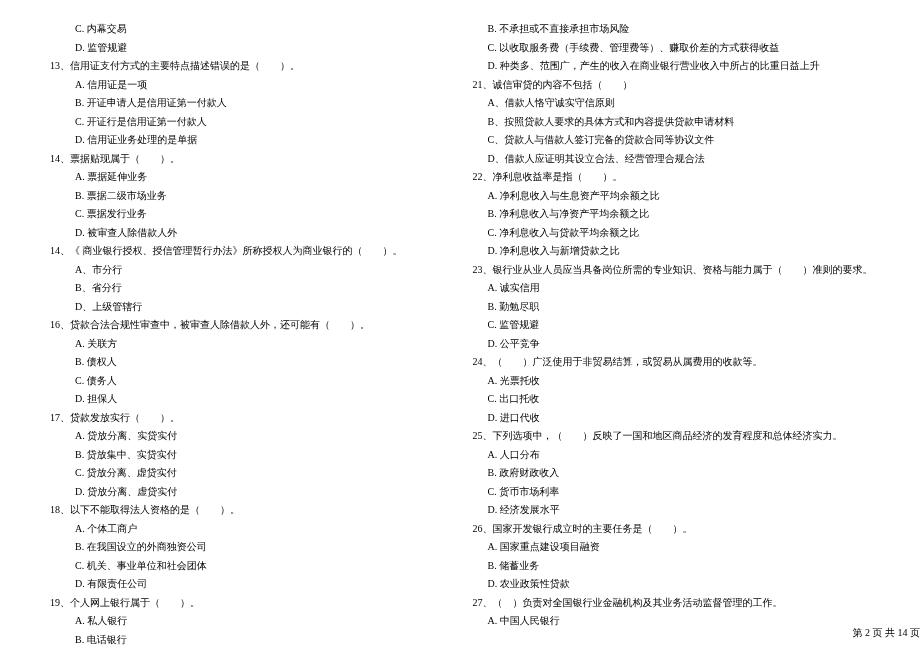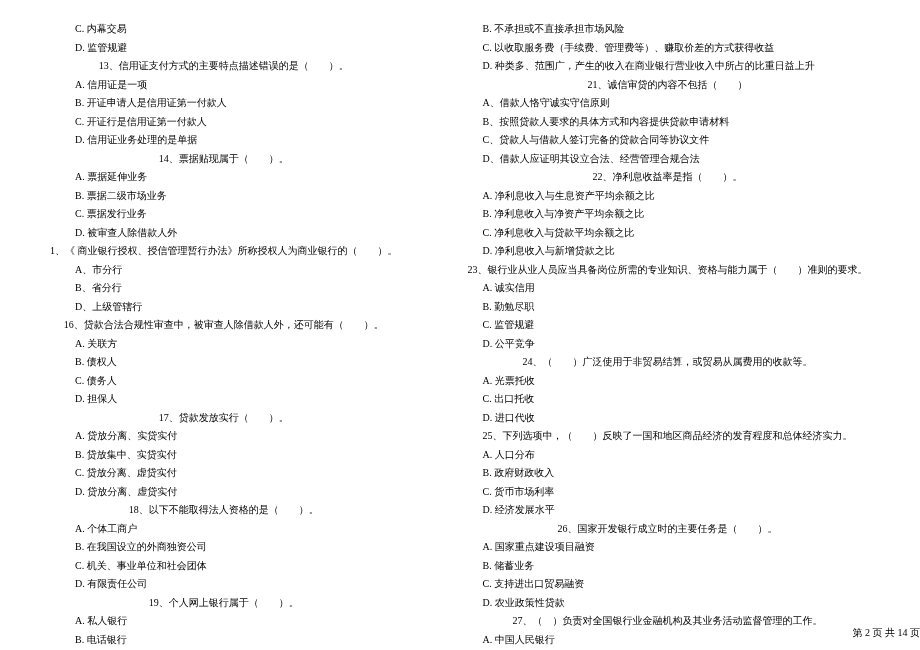--- a/index.html
+++ b/index.html
@@ -16,21 +16,21 @@
     .page {
       display: flex;
       padding: 20px 55px 0 50px;
       gap: 70px;
       height: 620px;
     }
     .column {
       flex: 1;
       line-height: 1.85;
     }
-    .q-line { white-space: nowrap; text-align: center; }
+    .q-line { white-space: nowrap; }
     .opt-line { padding-left: 25px; white-space: nowrap; }
     .opt-line-1 { padding-left: 15px; white-space: nowrap; }
     .footer {
       position: absolute;
       bottom: 10px;
       width: 100%;
       text-align: right;
       font-size: 10px;
     }
   </style>
@@ -47,21 +47,21 @@
     <div class="opt-line">B. 开证申请人是信用证第一付款人</div>
     <div class="opt-line">C. 开证行是信用证第一付款人</div>
     <div class="opt-line">D. 信用证业务处理的是单据</div>
 
     <div class="q-line">14、票据贴现属于（　　）。</div>
     <div class="opt-line">A. 票据延伸业务</div>
     <div class="opt-line">B. 票据二级市场业务</div>
     <div class="opt-line">C. 票据发行业务</div>
     <div class="opt-line">D. 被审查人除借款人外</div>
 
-    <div class="q-line">1、《 商业银行授权、授信管理暂行办法》所称授权人为商业银行的（　　）。</div>
+    <div class="q-line">14、《 商业银行授权、授信管理暂行办法》所称授权人为商业银行的（　　）。</div>
     <div class="opt-line">A、市分行</div>
     <div class="opt-line">B、省分行</div>
     <div class="opt-line">D、上级管辖行</div>
 
     <div class="q-line">16、贷款合法合规性审查中，被审查人除借款人外，还可能有（　　）。</div>
     <div class="opt-line">A. 关联方</div>
     <div class="opt-line">B. 债权人</div>
     <div class="opt-line">C. 债务人</div>
     <div class="opt-line">D. 担保人</div>
 
@@ -113,21 +113,20 @@
 
     <div class="q-line">25、下列选项中，（　　）反映了一国和地区商品经济的发育程度和总体经济实力。</div>
     <div class="opt-line-1">A. 人口分布</div>
     <div class="opt-line-1">B. 政府财政收入</div>
     <div class="opt-line-1">C. 货币市场利率</div>
     <div class="opt-line-1">D. 经济发展水平</div>
 
     <div class="q-line">26、国家开发银行成立时的主要任务是（　　）。</div>
     <div class="opt-line-1">A. 国家重点建设项目融资</div>
     <div class="opt-line-1">B. 储蓄业务</div>
-    <div class="opt-line-1">C. 支持进出口贸易融资</div>
     <div class="opt-line-1">D. 农业政策性贷款</div>
 
     <div class="q-line">27、（　）负责对全国银行业金融机构及其业务活动监督管理的工作。</div>
     <div class="opt-line-1">A. 中国人民银行</div>
 
   </div>
 </div>
 
 <div class="footer">第 2 页 共 14 页</div>
 

